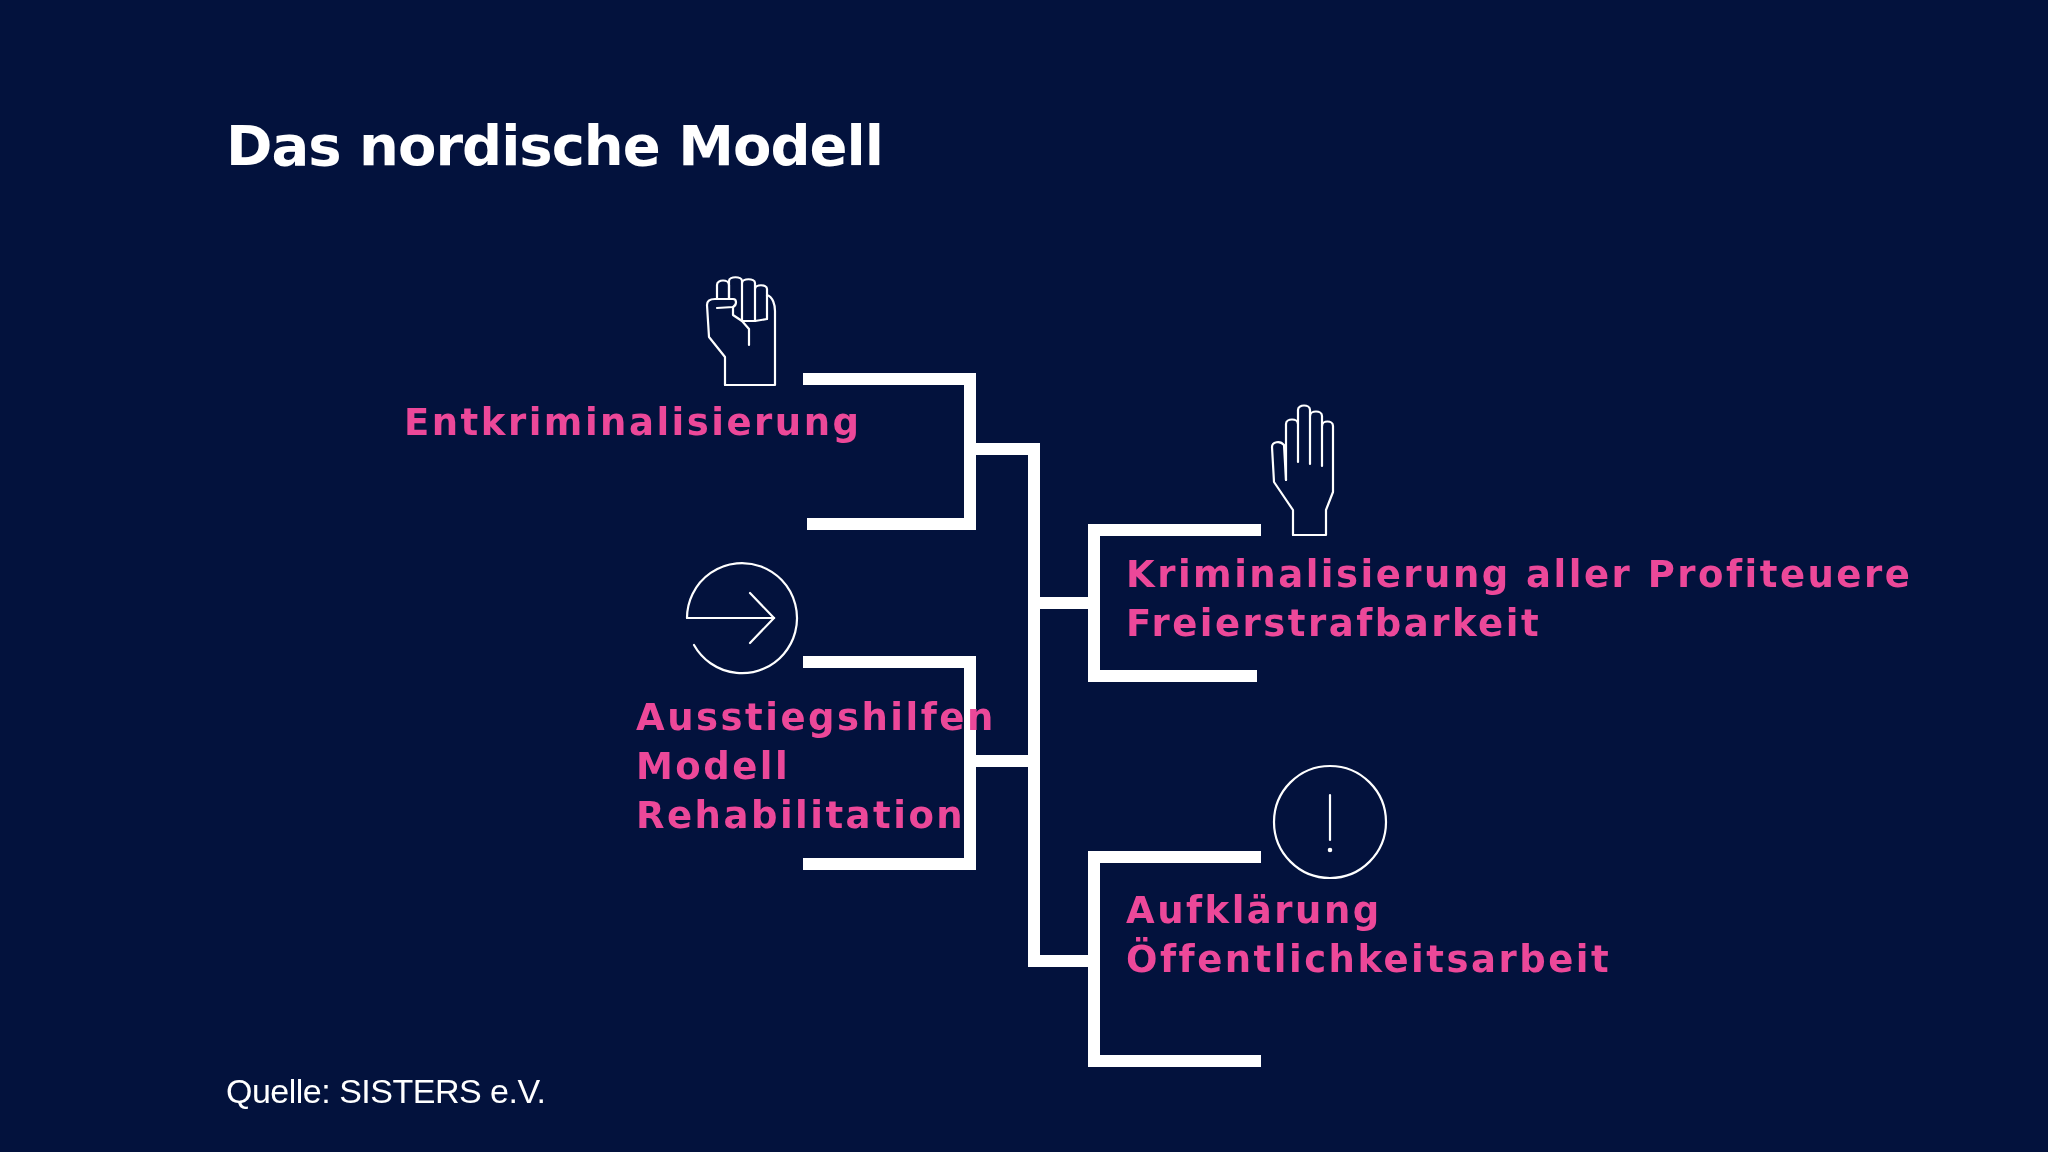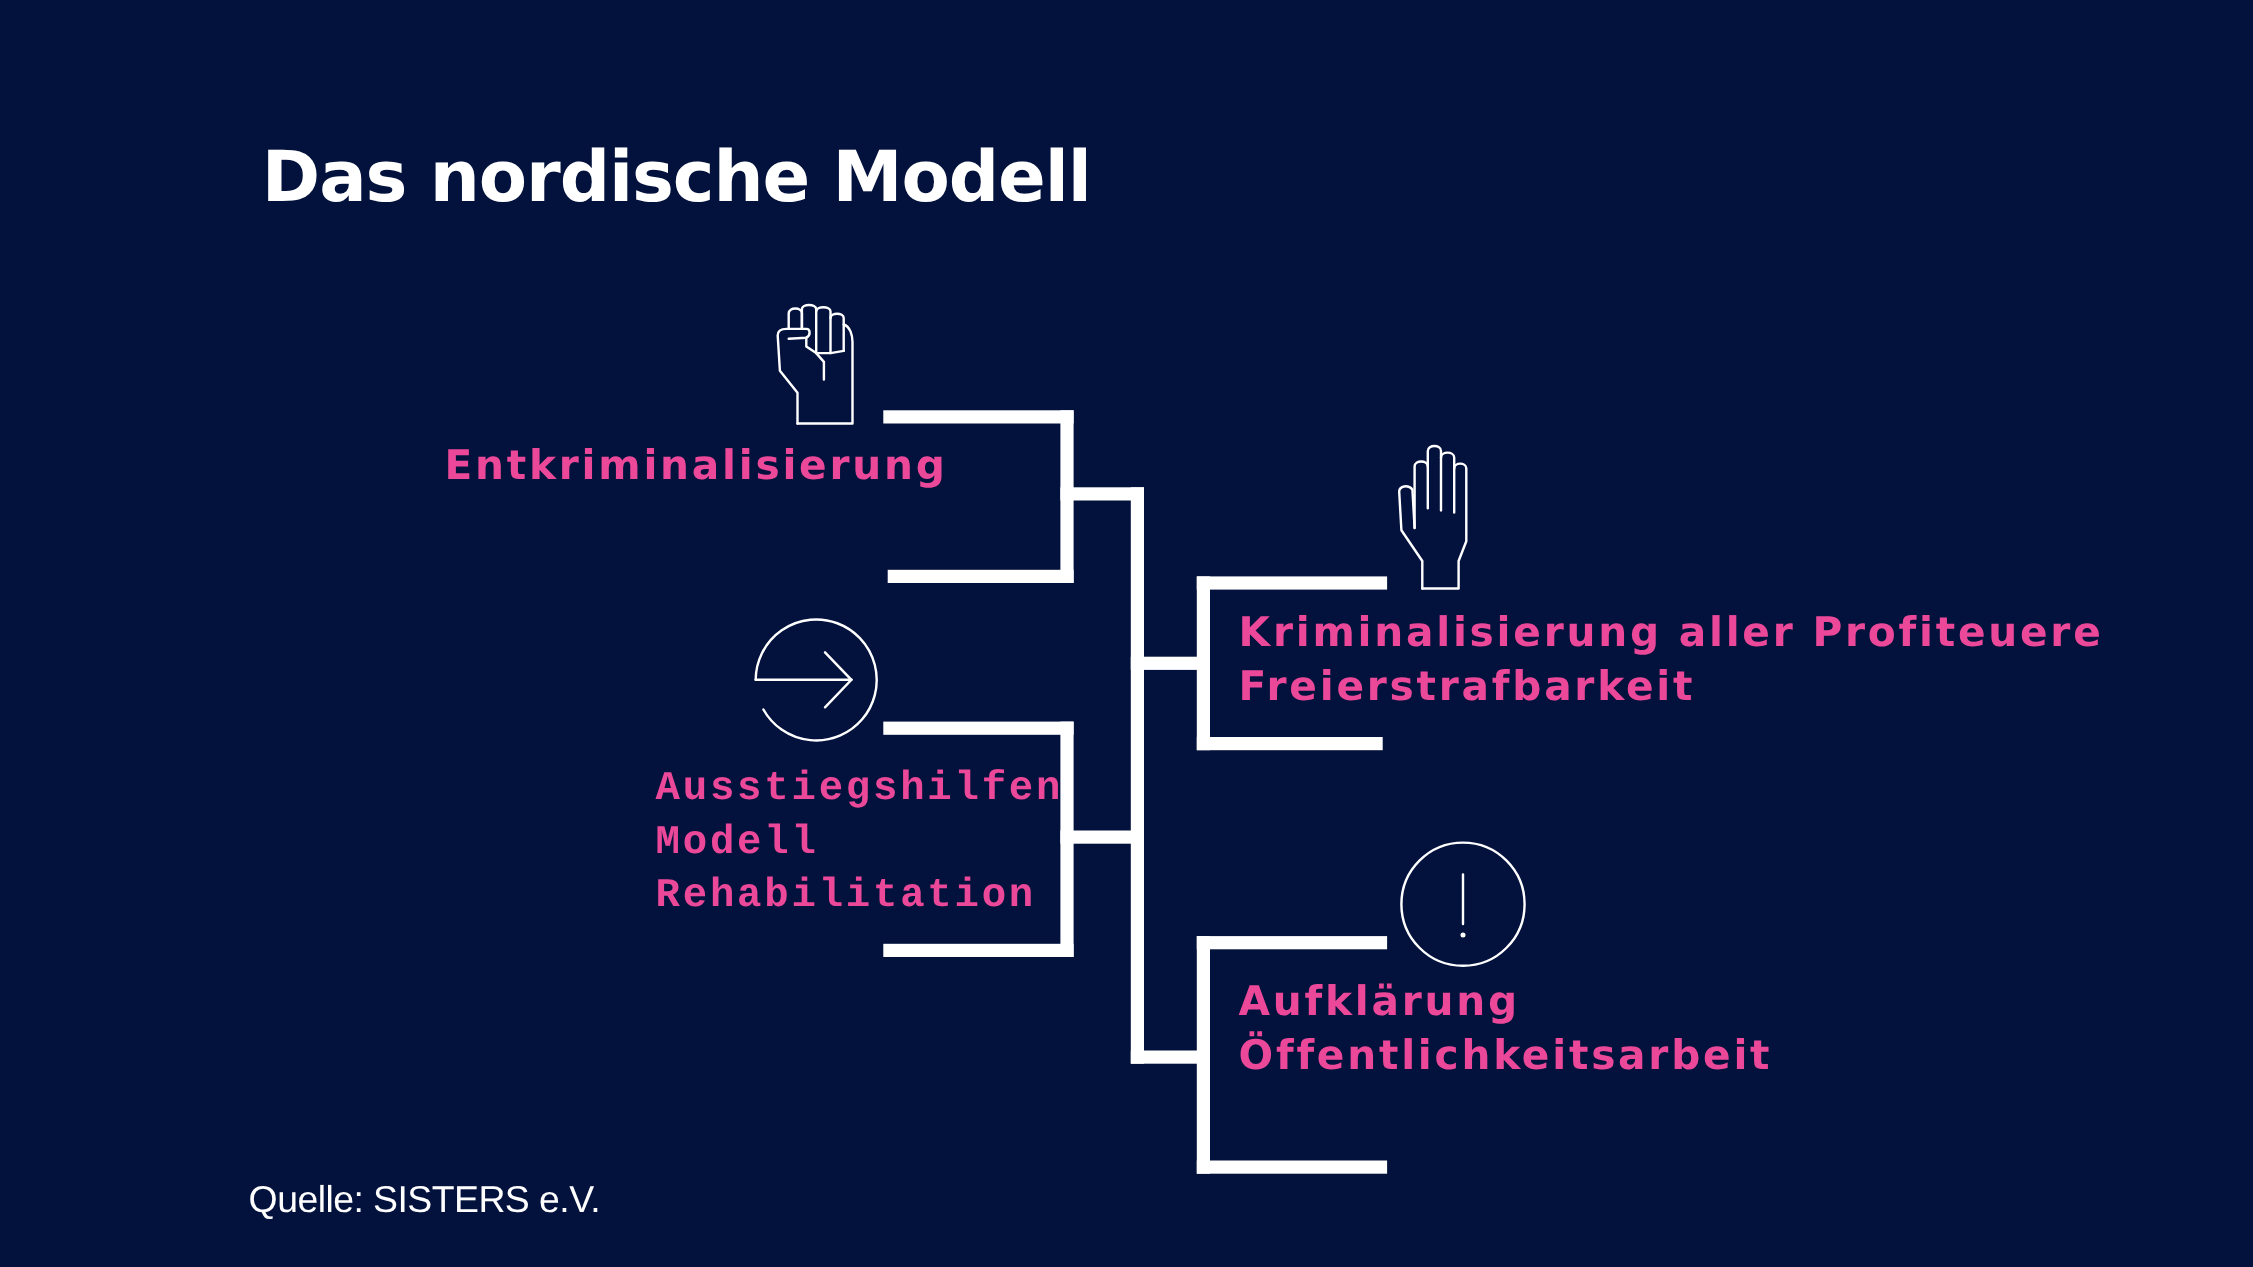--- a/index.html
+++ b/index.html
@@ -6,22 +6,22 @@
   body {
     width:2048px; height:1152px; overflow:hidden;
     background:#03123d;
     position:relative;
     font-family:"DejaVu Sans", sans-serif;
     color:#ffffff;
   }
   .title {
     position:absolute; left:226px; top:118px;
     font-family:"DejaVu Sans", sans-serif;
-    font-weight:bold; font-size:64px; letter-spacing:-1px;
-    line-height:1; margin:12px; color:#ffffff;
+    font-weight:bold; font-size:56px; letter-spacing:-1px;
+    line-height:1; margin:0; color:#ffffff;
   }
   .node-text {
     position:absolute;
     font-family:"DejaVu Sans", sans-serif;
     font-weight:bold; font-size:37px; letter-spacing:2.5px;
     line-height:49px; color:#ec4899; white-space:nowrap;
   }
   .node-text span { display:block; }
   .line { position:absolute; background:#ffffff; }
   .icon { position:absolute; }
@@ -98,21 +98,21 @@
     <circle cx="59" cy="59" r="56"></circle>
     <line x1="59" y1="32" x2="59" y2="77"></line>
     <circle cx="59" cy="87" r="1.2" fill="#ffffff"></circle>
   </svg>
 </div>
 
 <div class="node-text" style="left:404px;top:398px;">
   <span>Entkriminalisierung</span>
 </div>
 
-<div class="node-text" style="left:596px;top:693px;font-family:Liberation Mono, monospace;">
+<div class="node-text" style="left:636px;top:693px;">
   <span>Ausstiegshilfen</span>
   <span>Modell</span>
   <span>Rehabilitation</span>
 </div>
 
 <div class="node-text" style="left:1126px;top:550px;">
   <span>Kriminalisierung aller Profiteuere</span>
   <span>Freierstrafbarkeit</span>
 </div>
 

